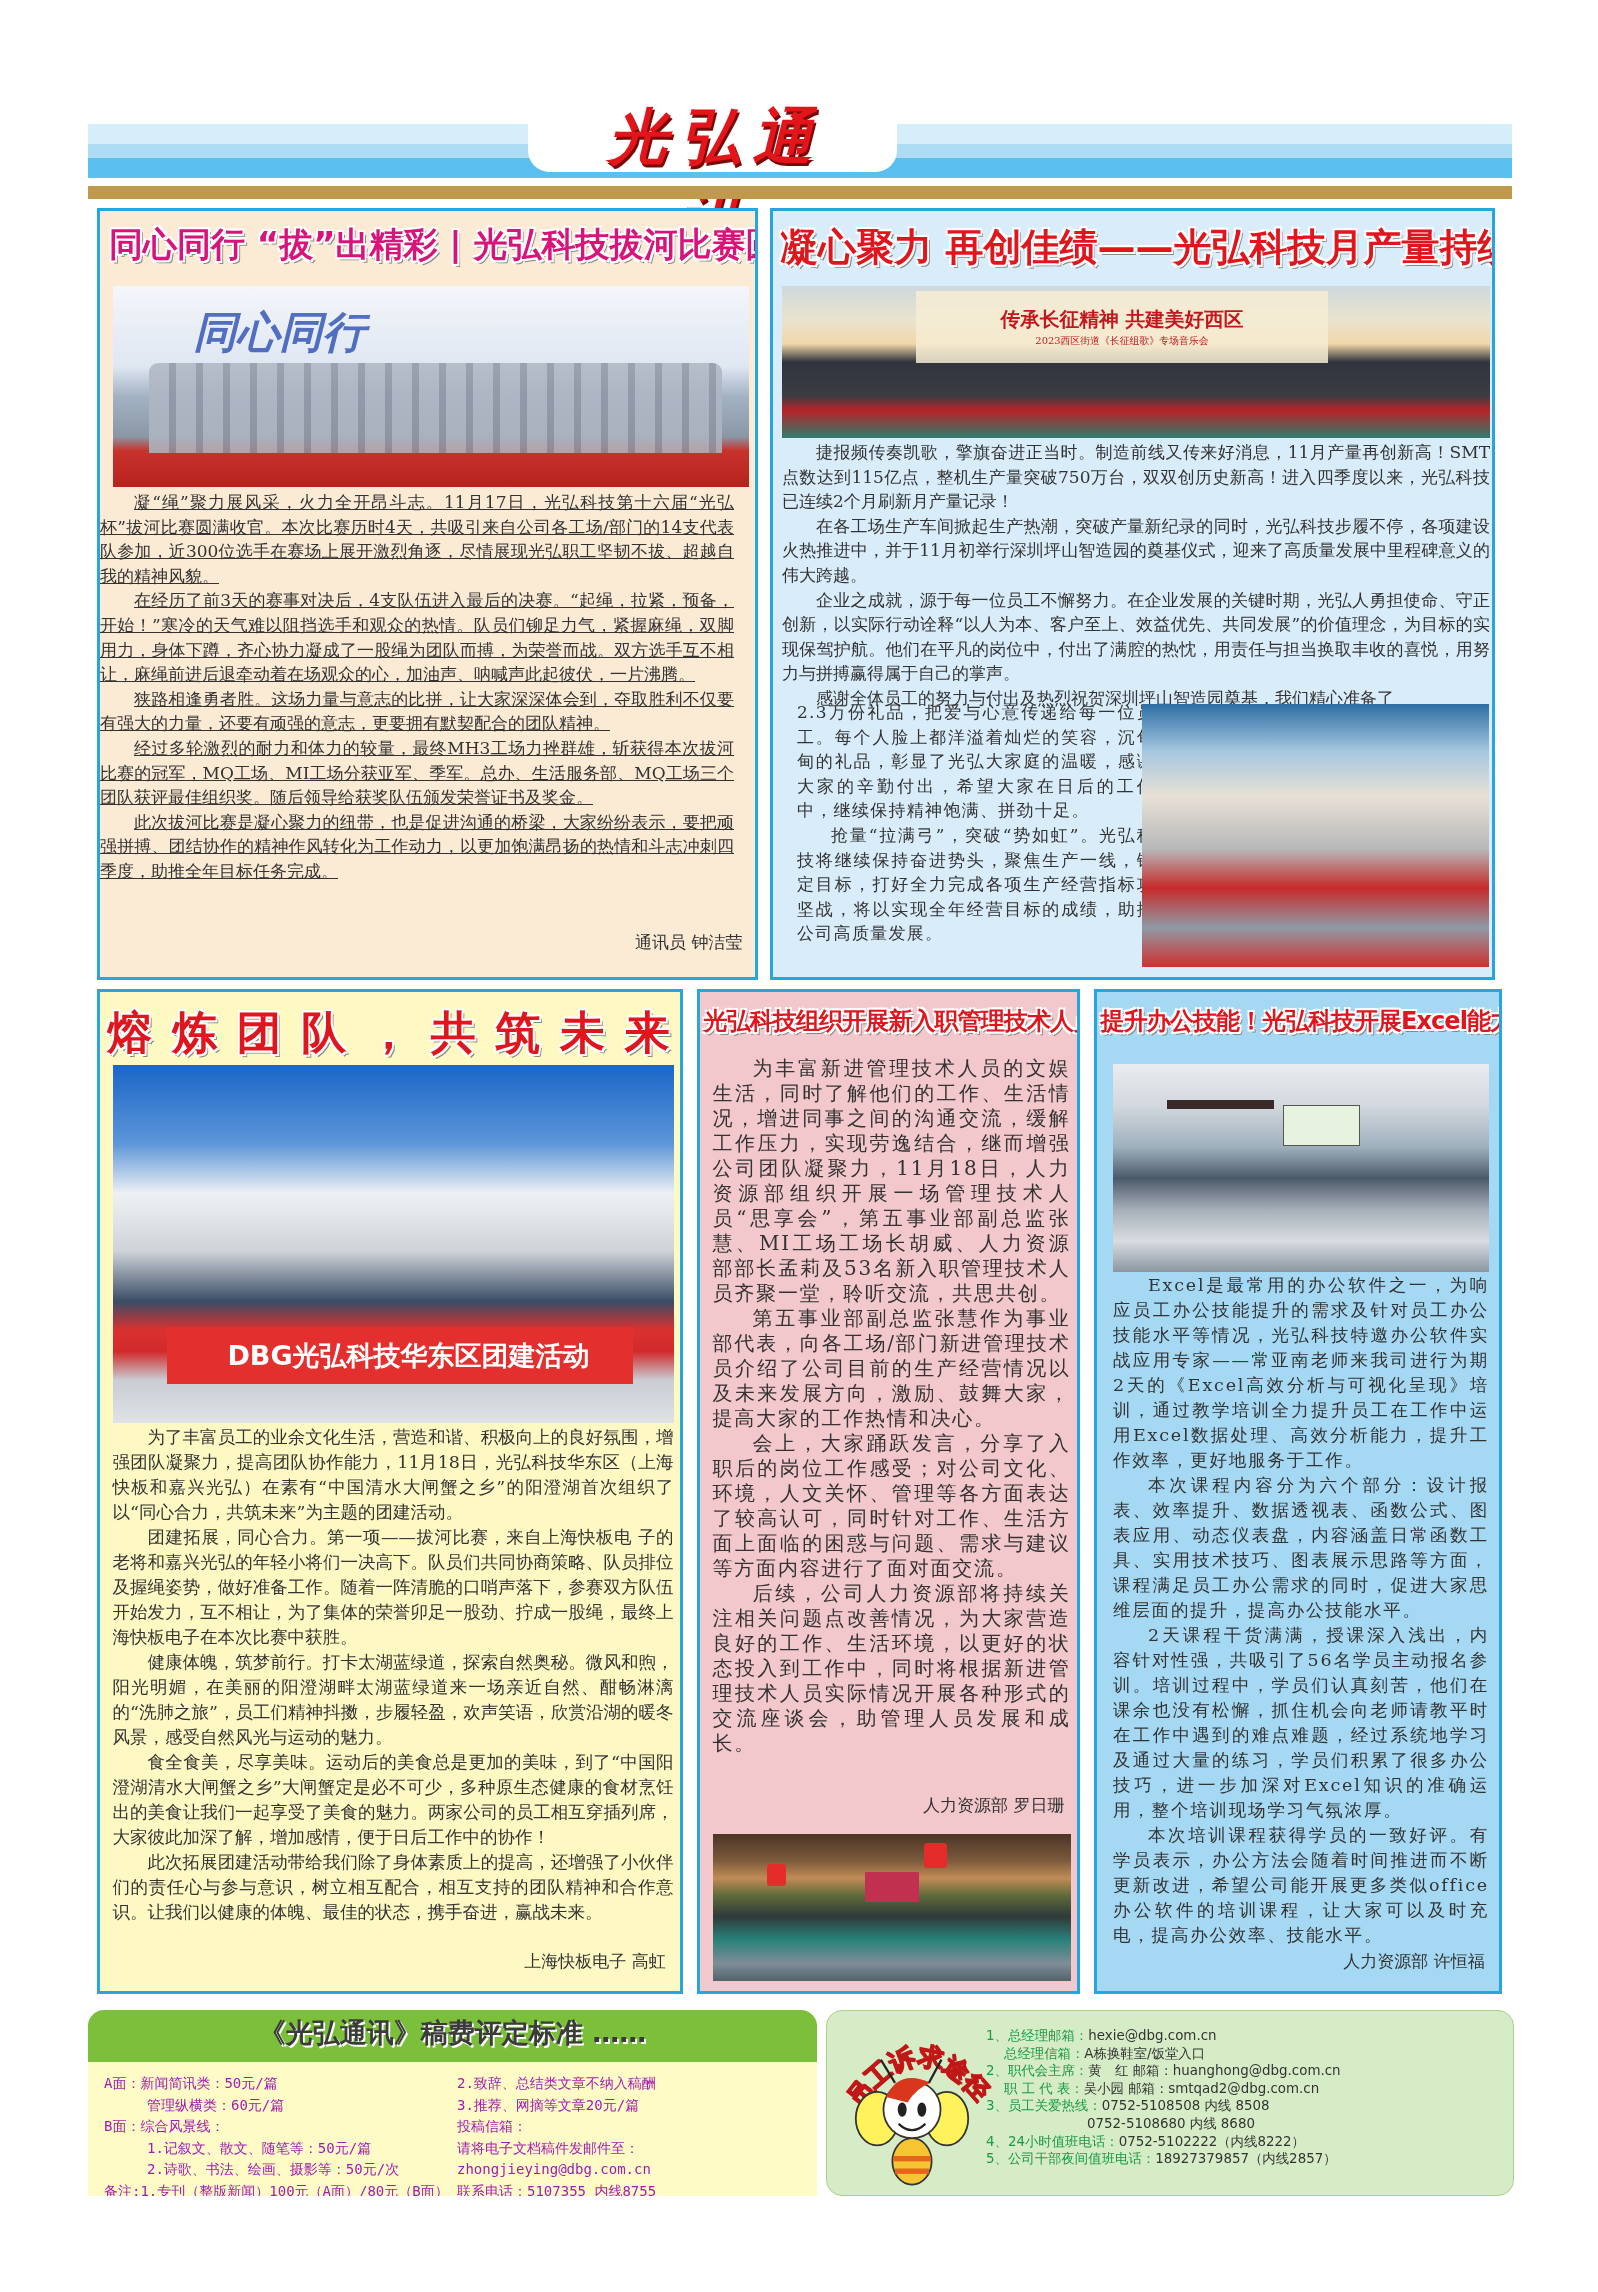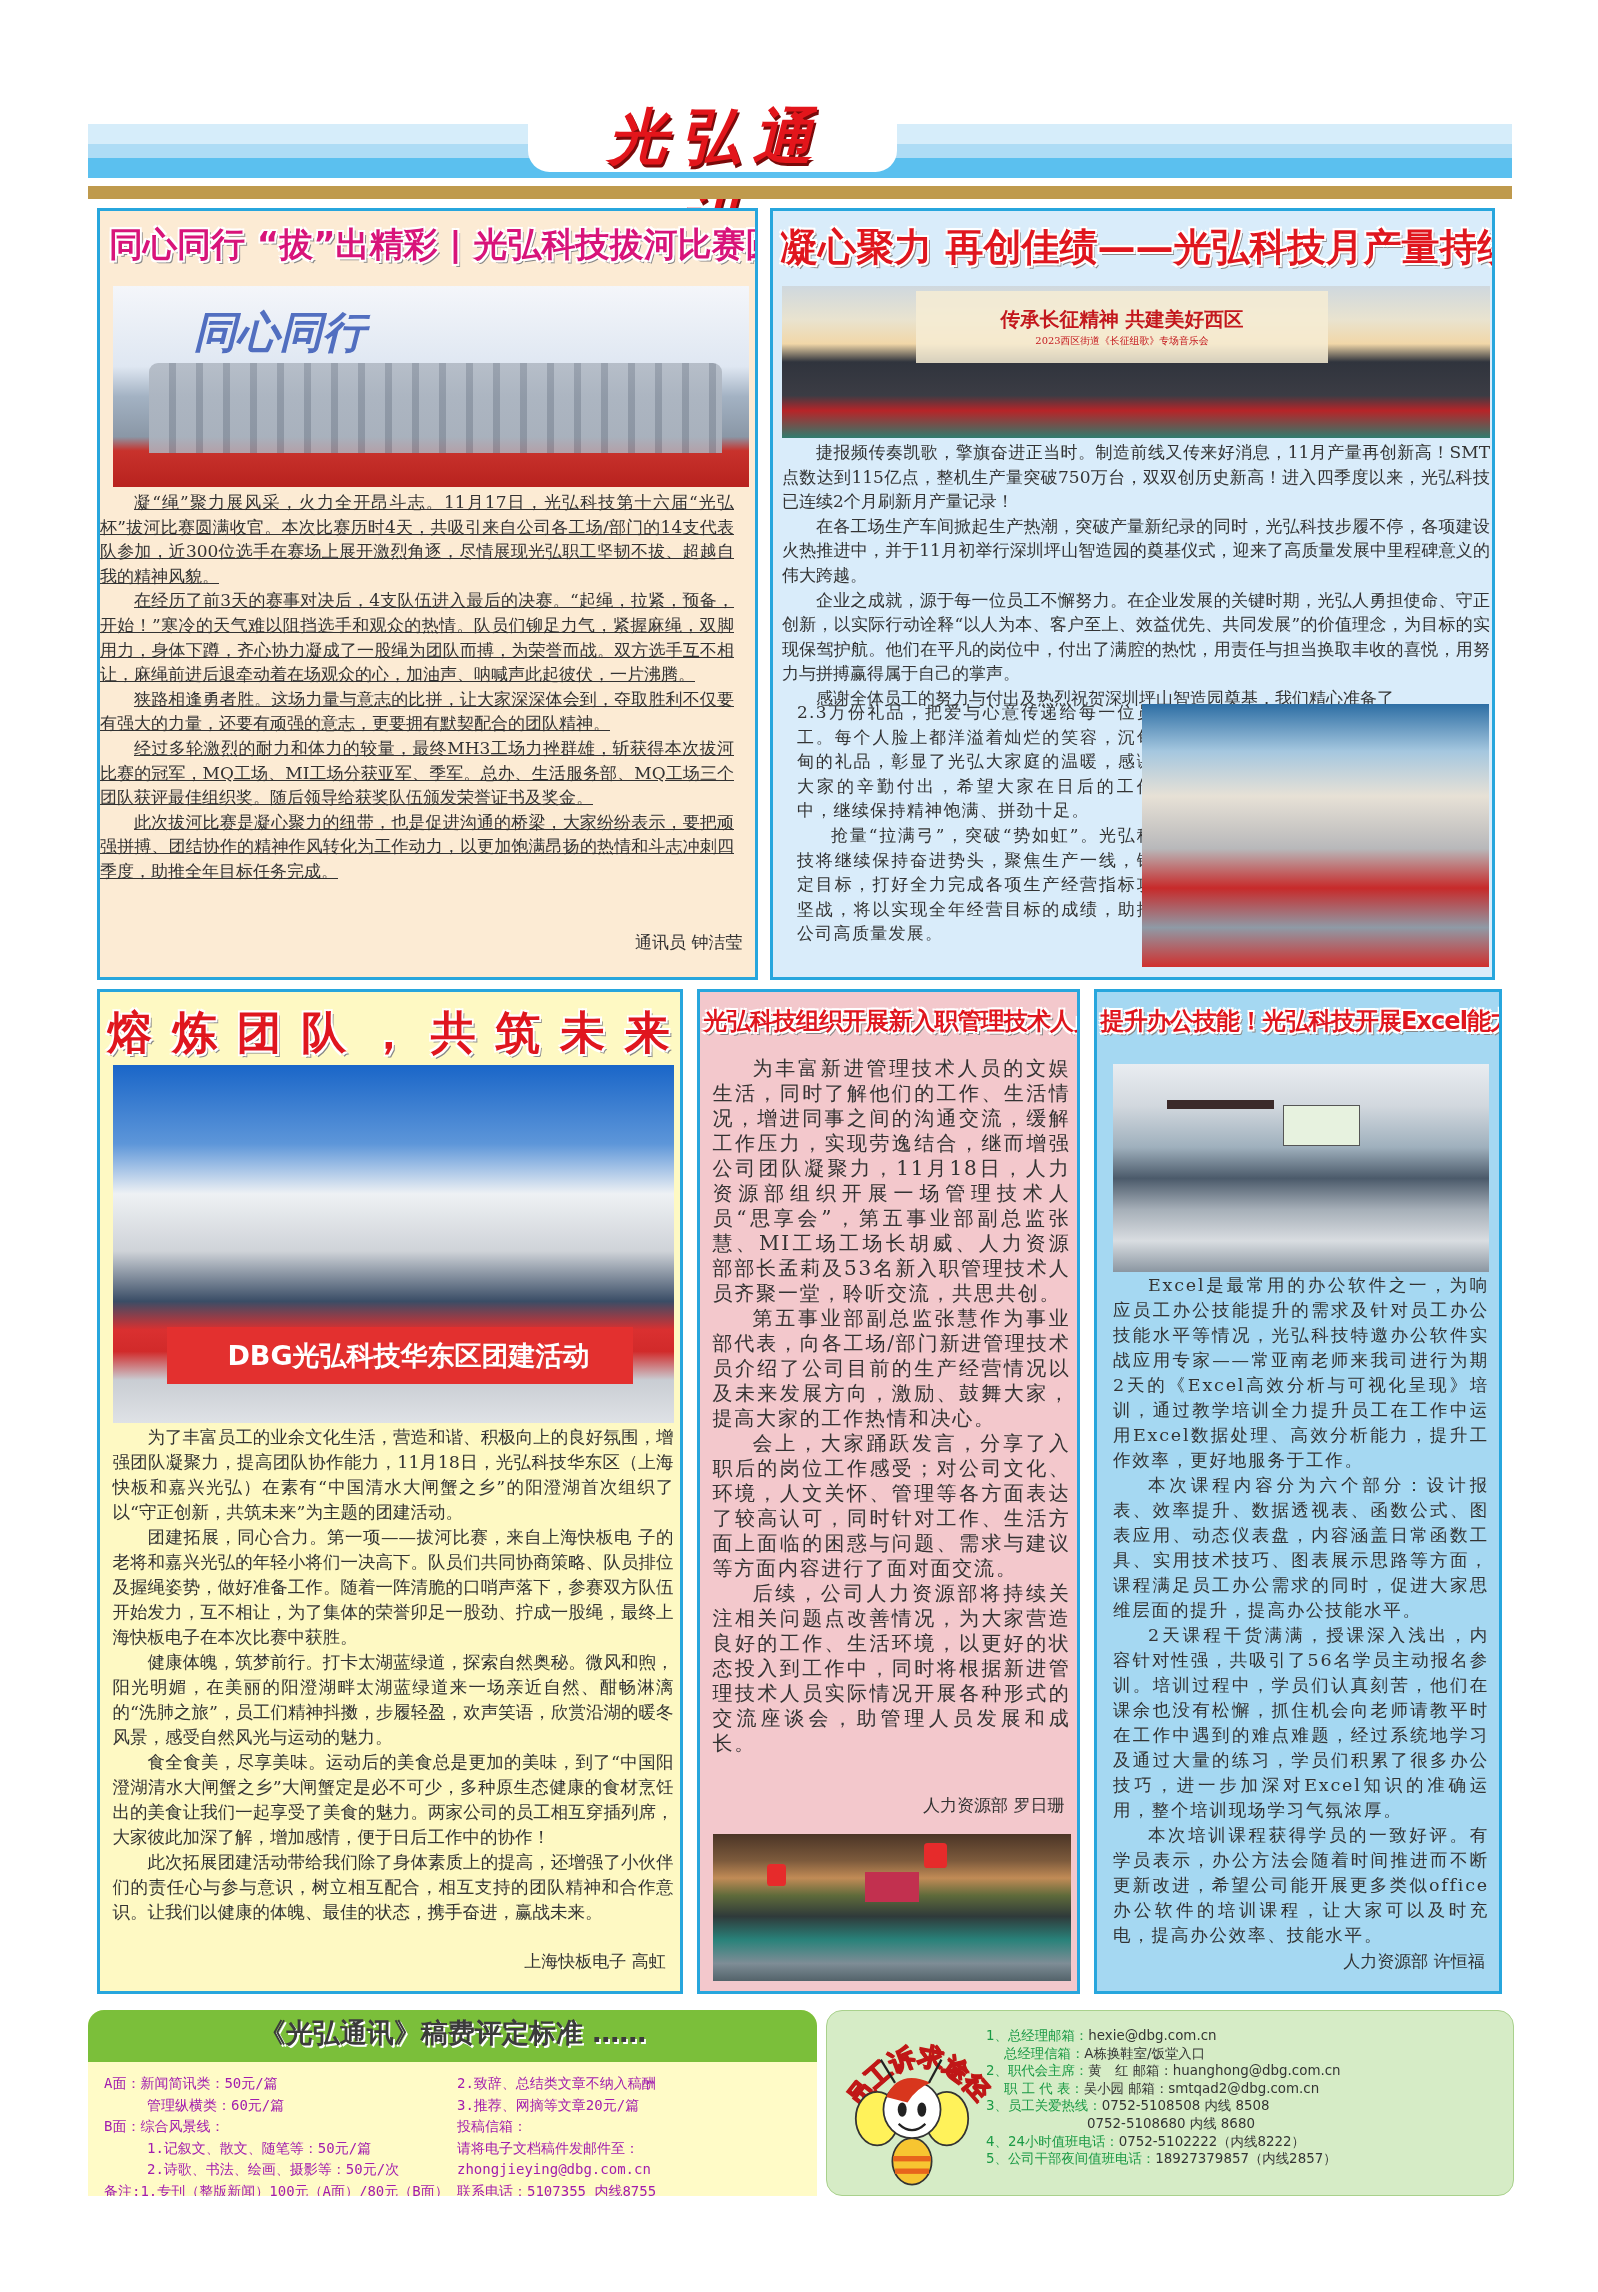--- a/index.html
+++ b/index.html
@@ -138,21 +138,21 @@
   <div class="photo photo-b"></div>
 </section>
 
 <section id="p3" class="panel">
   <h2 class="panel-title">熔炼团队，共筑未来</h2>
   <div class="photo">
     <div style="position:absolute;left:54px;top:262px;width:466px;height:57px;background:#e3302f;"></div>
     <div class="banner-text">DBG光弘科技华东区团建活动</div>
   </div>
   <div class="body-text">
-    <p>为了丰富员工的业余文化生活，营造和谐、积极向上的良好氛围，增强团队凝聚力，提高团队协作能力，11月18日，光弘科技华东区（上海快板和嘉兴光弘）在素有“中国清水大闸蟹之乡”的阳澄湖首次组织了以“守正创新，共筑未来”为主题的团建活动。</p>
+    <p>为了丰富员工的业余文化生活，营造和谐、积极向上的良好氛围，增强团队凝聚力，提高团队协作能力，11月18日，光弘科技华东区（上海快板和嘉兴光弘）在素有“中国清水大闸蟹之乡”的阳澄湖首次组织了以“同心合力，共筑未来”为主题的团建活动。</p>
     <p>团建拓展，同心合力。第一项——拔河比赛，来自上海快板电 子的老将和嘉兴光弘的年轻小将们一决高下。队员们共同协商策略、队员排位及握绳姿势，做好准备工作。随着一阵清脆的口哨声落下，参赛双方队伍开始发力，互不相让，为了集体的荣誉卯足一股劲、拧成一股绳，最终上海快板电子在本次比赛中获胜。</p>
     <p>健康体魄，筑梦前行。打卡太湖蓝绿道，探索自然奥秘。微风和煦，阳光明媚，在美丽的阳澄湖畔太湖蓝绿道来一场亲近自然、酣畅淋漓的“洗肺之旅”，员工们精神抖擞，步履轻盈，欢声笑语，欣赏沿湖的暖冬风景，感受自然风光与运动的魅力。</p>
     <p>食全食美，尽享美味。运动后的美食总是更加的美味，到了“中国阳澄湖清水大闸蟹之乡”大闸蟹定是必不可少，多种原生态健康的食材烹饪出的美食让我们一起享受了美食的魅力。两家公司的员工相互穿插列席，大家彼此加深了解，增加感情，便于日后工作中的协作！</p>
     <p>此次拓展团建活动带给我们除了身体素质上的提高，还增强了小伙伴们的责任心与参与意识，树立相互配合，相互支持的团队精神和合作意识。让我们以健康的体魄、最佳的状态，携手奋进，赢战未来。</p>
   </div>
   <div class="byline">上海快板电子 高虹</div>
 </section>
 
 <section id="p4" class="panel">
   <h2 class="panel-title">光弘科技组织开展新入职管理技术人员“思享会”</h2>

